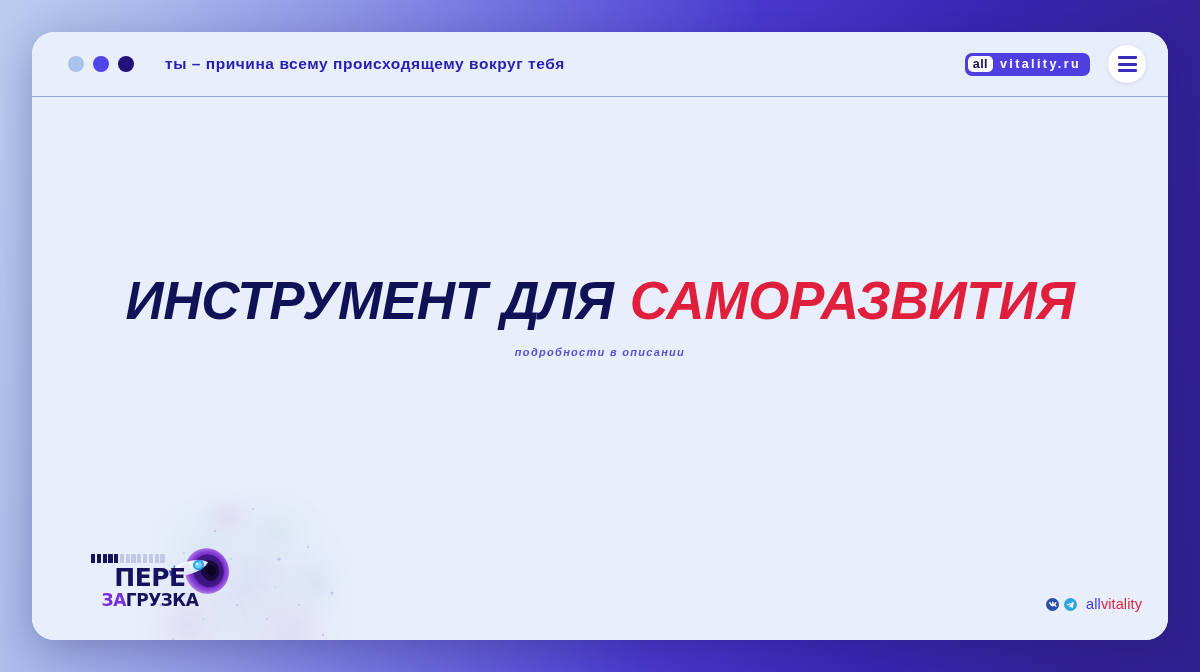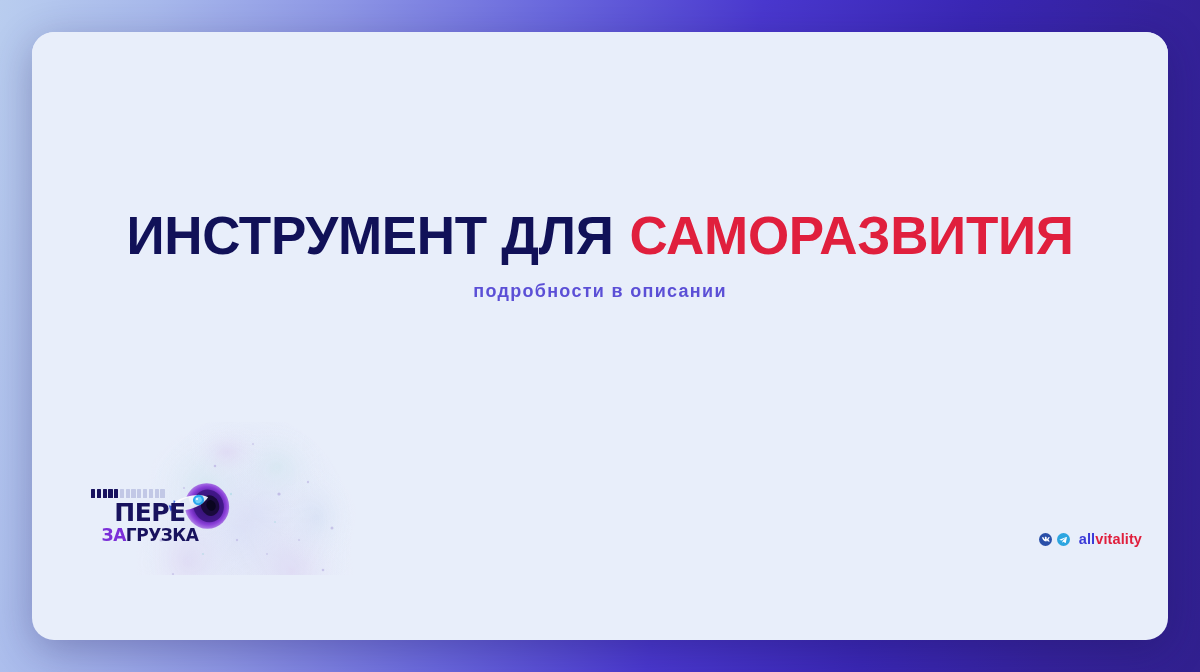--- a/index.html
+++ b/index.html
@@ -117,33 +117,34 @@
     width:245px; height:240px;
     pointer-events:none;
     opacity:.92;
   }
 
   
   #hero {
     position:absolute;
     left:0; right:0; top:176px;
     text-align:center;
+    font-style:italic;
   }
   #hero-title {
     font-size:53px;
     font-weight:bold;
     letter-spacing:-.3px;
     line-height:1.05;
     white-space:nowrap;
   }
   #hero-title-part1 { color:#111158; }
   #hero-title-part2 { color:#e01f3d; margin-left:16px; }
   #hero-subtitle {
     margin-top:17px;
-    font-size:18px;
+    font-size:11px;
     font-weight:bold;
     color:#5b4fd6;
     letter-spacing:1.3px;
   }
 
   
   #brand-logo {
     position:absolute;
     left:25px; bottom:18px;
     width:185px; height:78px;
@@ -176,32 +177,57 @@
   }
 
   
   #social-block {
     position:absolute;
     right:26px; bottom:28px;
     display:flex; align-items:center; gap:5px;
   }
   .social-icon { width:13px; height:13px; display:block; }
   #social-handle {
-    font-size:14.5px; font-weight:bold;
+    font-size:14.5px; font-weight:normal;
     margin-left:4px; letter-spacing:.1px;
     white-space:nowrap;
   }
   #social-handle-all { color:#3b3ad8; }
   #social-handle-name { color:#e01f3d; }
 </style>
 </head>
 <body>
 
 <div id="window-card">
 
+  <div id="window-header">
+
+    <div id="traffic-lights">
+      <span class="dot d1" style="background: rgb(169, 196, 234);"></span>
+      <span class="dot d2" style="background: rgb(79, 68, 230);"></span>
+      <span class="dot d3" style="background: rgb(35, 17, 120);"></span>
+    </div>
+
+    <div id="header-title">ты – причина всему происходящему вокруг тебя</div>
+
+    <div id="header-right">
+
+      <div id="brand-badge">
+        <span id="brand-badge-all">all</span>
+        <span id="brand-badge-domain">vitality.ru</span>
+      </div>
+
+      <button id="menu-button">
+        <span></span>
+        <span></span>
+        <span></span>
+      </button>
+
+    </div>
+  </div>
 
   <div id="window-body">
 
     <svg id="nebula" viewBox="0 0 245 240">
       <defs>
         <radialGradient id="neb1" cx="50%" cy="45%" r="55%">
           <stop offset="0%" stop-color="#cfd3f2" stop-opacity=".55"></stop>
           <stop offset="55%" stop-color="#d7dcf4" stop-opacity=".30"></stop>
           <stop offset="100%" stop-color="#e8eefa" stop-opacity="0"></stop>
         </radialGradient>

